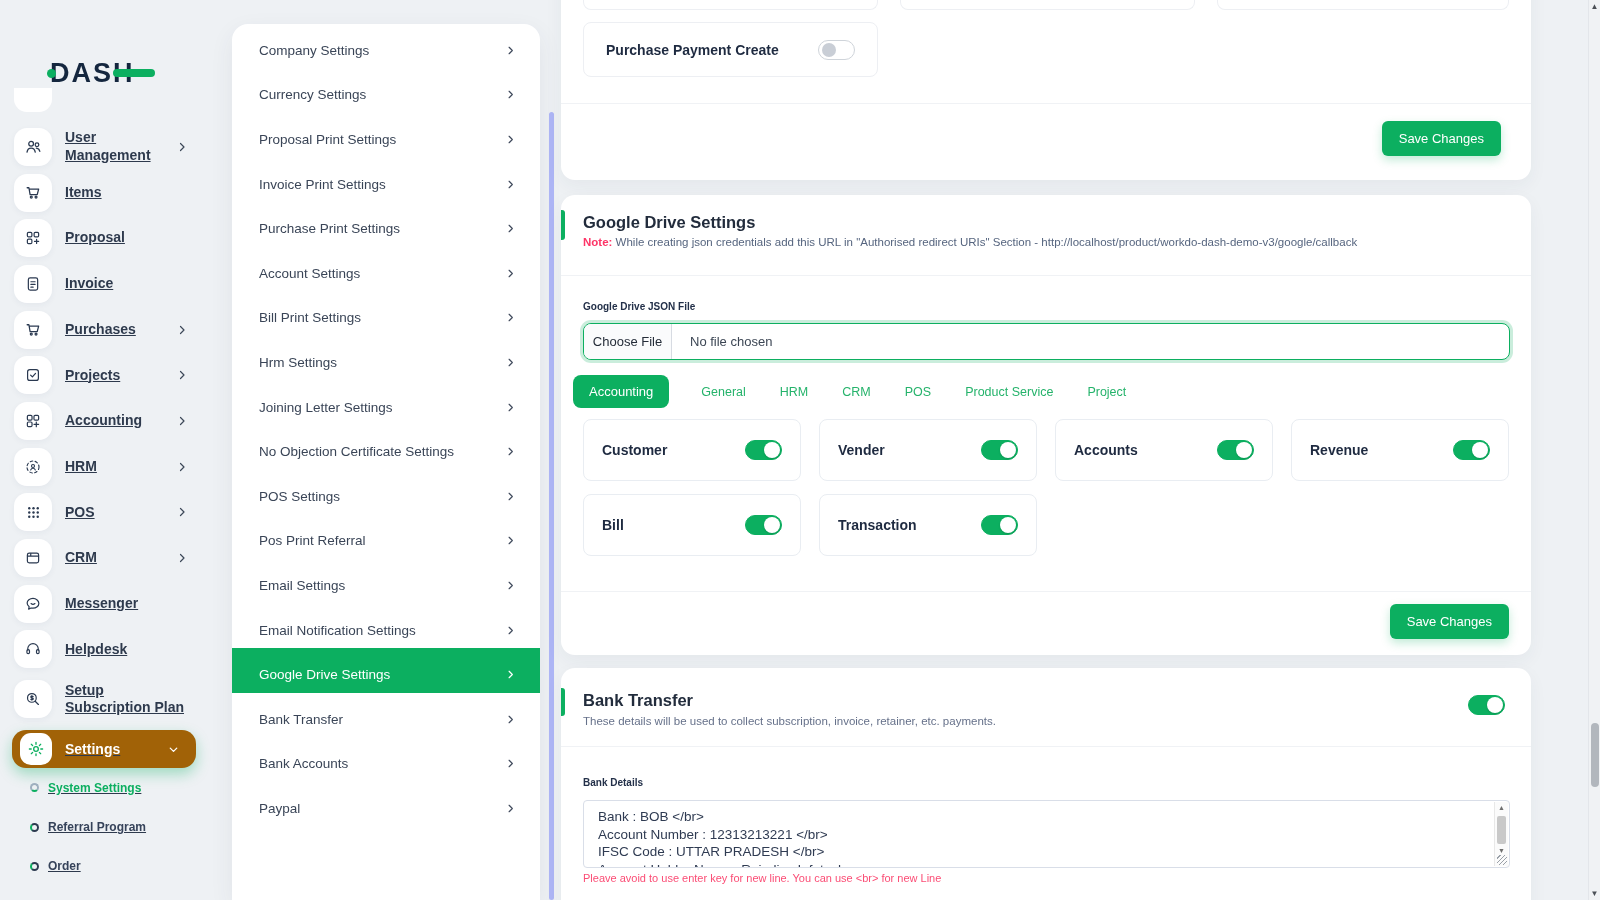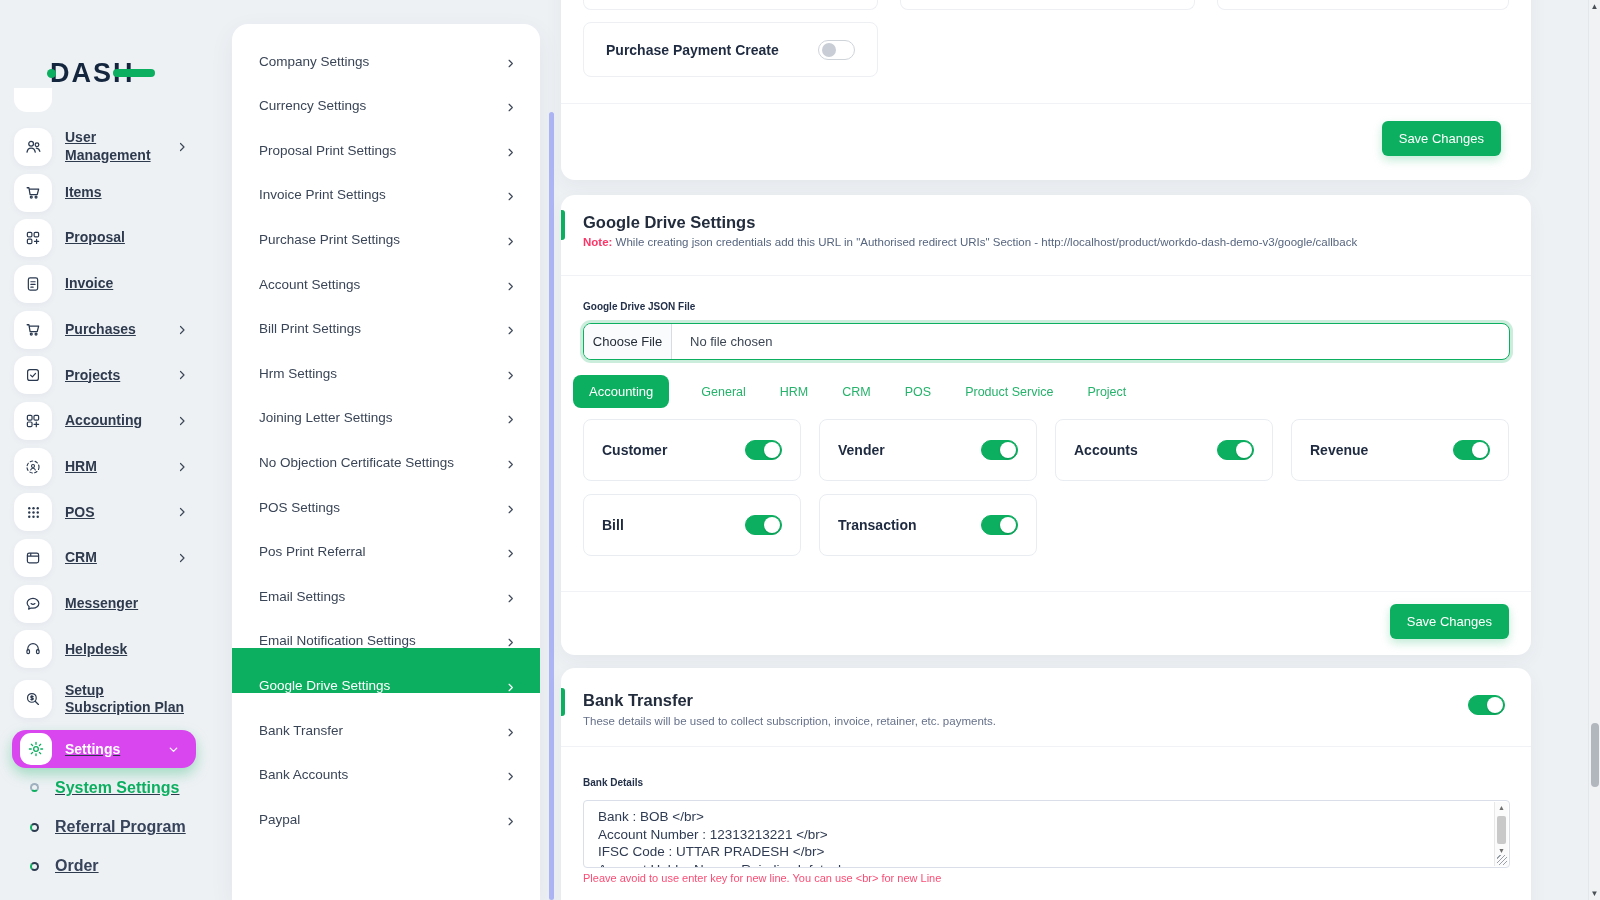--- a/index.html
+++ b/index.html
@@ -14,33 +14,33 @@
   .logo-dot{position:absolute;left:47px;top:69px;width:9px;height:9px;border-radius:50%;background:#0caf60;}
   .logo-bar{position:absolute;left:113px;top:69px;width:42px;height:8px;border-radius:4px;background:#0caf60;}
   .partial-tile{position:absolute;left:14px;top:88px;width:38px;height:24px;background:#fff;border-radius:0 0 13px 13px;}
   .nav{position:absolute;left:0;top:124px;width:208px;display:flex;flex-direction:column;text-decoration:underline;}
   .nav-item{height:45.7px;display:flex;align-items:center;cursor:pointer;}
   .tile{width:38px;height:38px;background:#fff;border-radius:13px;margin-left:14px;display:flex;align-items:center;justify-content:center;color:#2a3950;box-shadow:0 2px 6px rgba(40,60,90,.05);flex:0 0 auto;}
   .nav-label{margin-left:13px;font-size:14px;font-weight:600;color:#2e3a4d;line-height:1.25;}
   .nav-item .chev{margin-left:auto;margin-right:20px;color:#3c4858;}
   .nav-item.tall{height:54px;}
   .nav-item.tall .nav-label{width:120px;}
-  .pill{margin:4px 12px 0 12px;height:38px;border-radius:14px;background:#d946ef;display:flex;align-items:center;cursor:pointer;box-shadow:0 6px 14px rgba(12,175,96,.35);}
+  .pill{margin:4px 12px 0 12px;height:38px;border-radius:14px;background:#a16207;display:flex;align-items:center;cursor:pointer;box-shadow:0 6px 14px rgba(12,175,96,.35);}
   .pill .tile{width:32px;height:32px;border-radius:11px;margin-left:8px;color:#0caf60;box-shadow:none;}
   .pill .nav-label{color:#fff;}
   .pill .chev{margin-left:auto;margin-right:16px;color:#fff;}
   .sub-item{height:39.3px;display:flex;align-items:center;padding-left:30px;cursor:pointer;}
   .bullet{width:9px;height:9px;border-radius:50%;border:2px solid #2c3a4f;border-left-color:#0caf60;flex:0 0 auto;}
-  .sub-label{margin-left:16px;font-size:16px;font-weight:600;color:#36435a;}
+  .sub-label{margin-left:9px;font-size:12px;font-weight:600;color:#36435a;}
   .sub-item.active .sub-label{color:#0caf60;}
   .sub-item.active .bullet{border-color:#9fb0bf;border-bottom-color:#0caf60;}
 
   
   .panel{position:absolute;left:232px;top:24px;width:308px;height:876px;background:#fff;border-radius:16px 16px 0 0;box-shadow:0 8px 24px rgba(50,60,80,.07);overflow:hidden;}
-  .menu-item{height:44.6px;display:flex;align-items:flex-end;padding:8px 24px 0 27px;font-size:13.5px;font-weight:500;color:#3a4557;cursor:pointer;}
+  .menu-item{height:44.6px;display:flex;align-items:center;padding:8px 24px 0 27px;font-size:13.5px;font-weight:500;color:#3a4557;cursor:pointer;}
   .menu-item .chev{margin-left:auto;color:#424c5e;}
   .menu-item.active{background:#0caf60;color:#fff;}
   .menu-item.active .chev{color:#fff;}
   .panel-scrollbar{position:absolute;left:549px;top:112px;width:5px;height:788px;border-radius:3px;background:#adb5f5;}
 
   
   .card{position:absolute;background:#fff;border-radius:14px;box-shadow:0 6px 18px rgba(40,50,70,.05);}
   .card1{left:561px;top:-62px;width:970px;height:242px;}
   .card2{left:561px;top:195px;width:970px;height:460px;}
   .card3{left:561px;top:668px;width:970px;height:262px;border-radius:14px 14px 0 0;}

